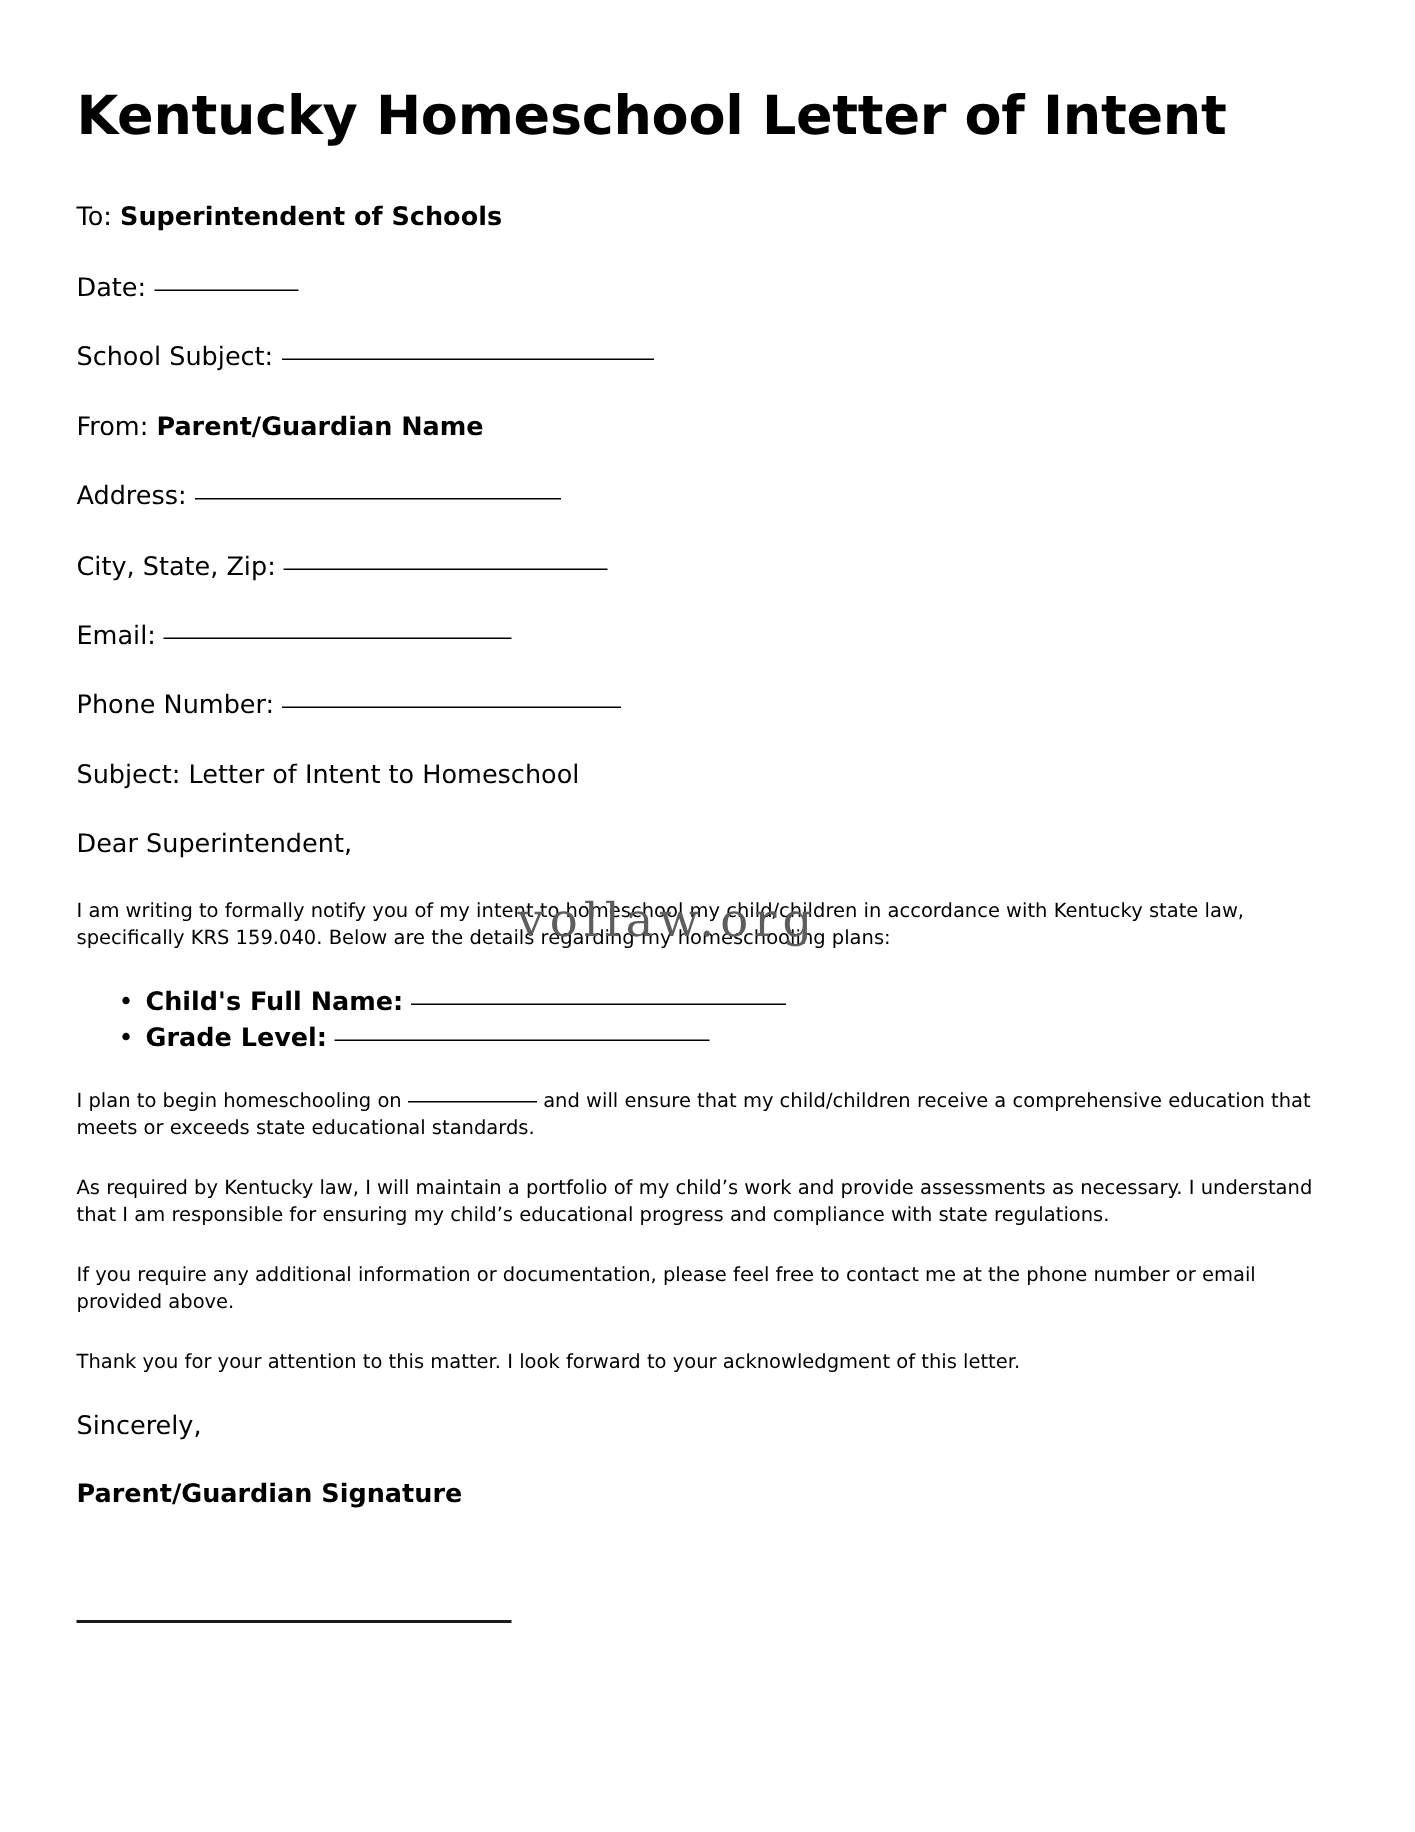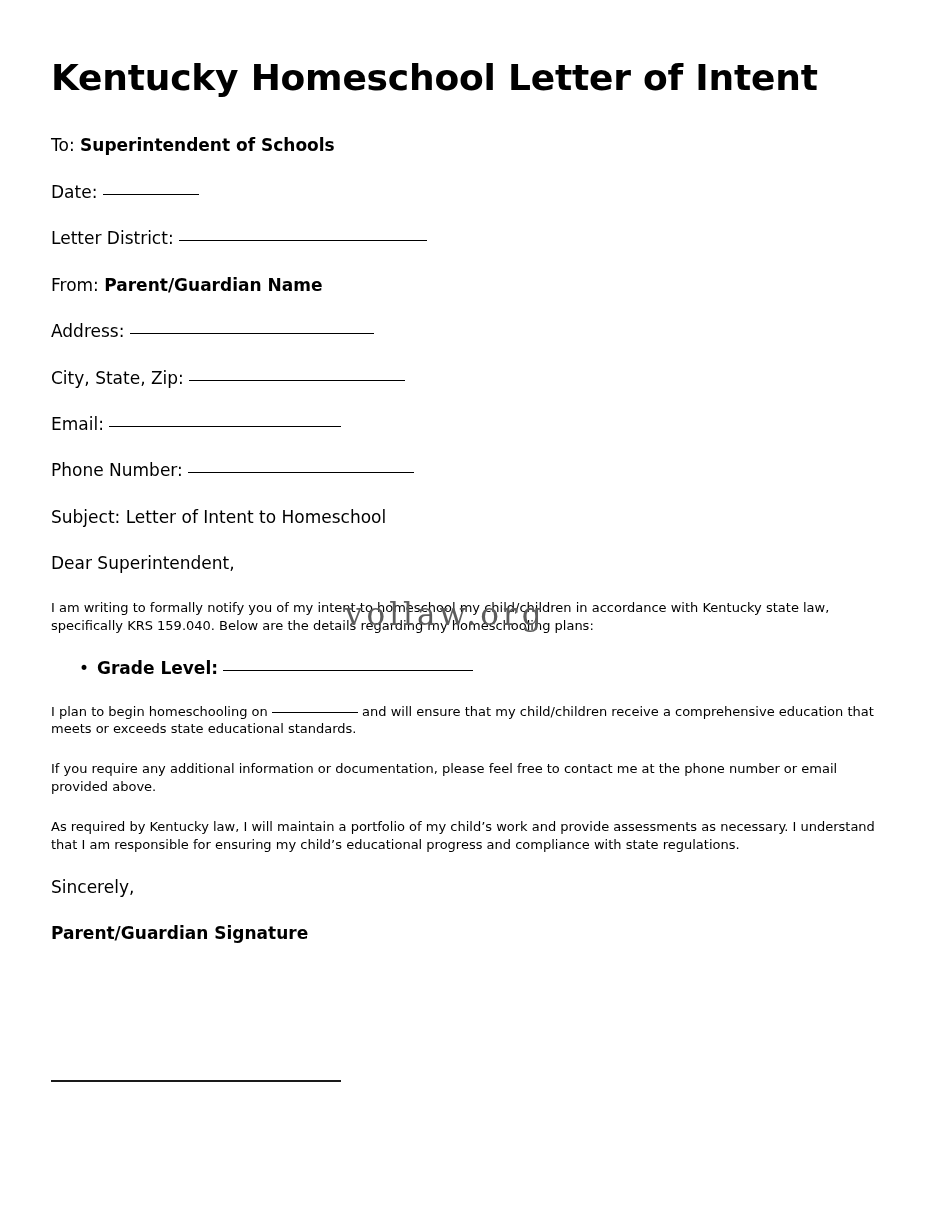--- a/index.html
+++ b/index.html
@@ -124,48 +124,50 @@
 <div class="page">
 
   <div class="content">
 
     <h1 class="doc-title">Kentucky Homeschool Letter of Intent</h1>
 
     <p class="line"><span>To:</span> <span class="bold">Superintendent of Schools</span></p>
 
     <p class="line"><span>Date:</span> <span class="blank" style="width:96px"></span></p>
 
-    <p class="line"><span>Letter District:</span> <span class="blank" style="width:248px"></span></p>
+    <p class="line"><span>School Subject:</span> <span class="blank" style="width:248px"></span></p>
 
     <p class="line"><span>From:</span> <span class="bold">Parent/Guardian Name</span></p>
 
     <p class="line"><span>Address:</span> <span class="blank" style="width:244px"></span></p>
 
     <p class="line"><span>City, State, Zip:</span> <span class="blank" style="width:216px"></span></p>
 
     <p class="line"><span>Email:</span> <span class="blank" style="width:232px"></span></p>
 
     <p class="line"><span>Phone Number:</span> <span class="blank" style="width:226px"></span></p>
 
     <p class="line">Subject: Letter of Intent to Homeschool</p>
 
     <p class="line">Dear Superintendent,</p>
 
     <p class="para">I am writing to formally notify you of my intent to homeschool my child/children in accordance with Kentucky state law, specifically KRS 159.040. Below are the details regarding my homeschooling plans:</p>
 
     <ul class="details">
+      <li><span class="bold">Child's Full Name:</span> <span class="blank" style="width:250px"></span></li>
       <li><span class="bold">Grade Level:</span> <span class="blank" style="width:250px"></span></li>
     </ul>
 
     <p class="para"><span>I plan to begin homeschooling on</span> <span class="blank" style="width:86px"></span> <span>and will ensure that my child/children receive a comprehensive education that meets or exceeds state educational standards.</span></p>
 
+    <p class="para">As required by Kentucky law, I will maintain a portfolio of my child’s work and provide assessments as necessary. I understand that I am responsible for ensuring my child’s educational progress and compliance with state regulations.</p>
+
     <p class="para">If you require any additional information or documentation, please feel free to contact me at the phone number or email provided above.</p>
 
-    <p class="para">As required by Kentucky law, I will maintain a portfolio of my child’s work and provide assessments as necessary. I understand that I am responsible for ensuring my child’s educational progress and compliance with state regulations.</p>
-
+    <p class="para">Thank you for your attention to this matter. I look forward to your acknowledgment of this letter.</p>
 
     <p class="line closing">Sincerely,</p>
 
     <p class="sig-name">Parent/Guardian Signature</p>
 
   </div>
 
   <div class="watermark">vollaw.org</div>
 
   <div class="sig-line"></div>

